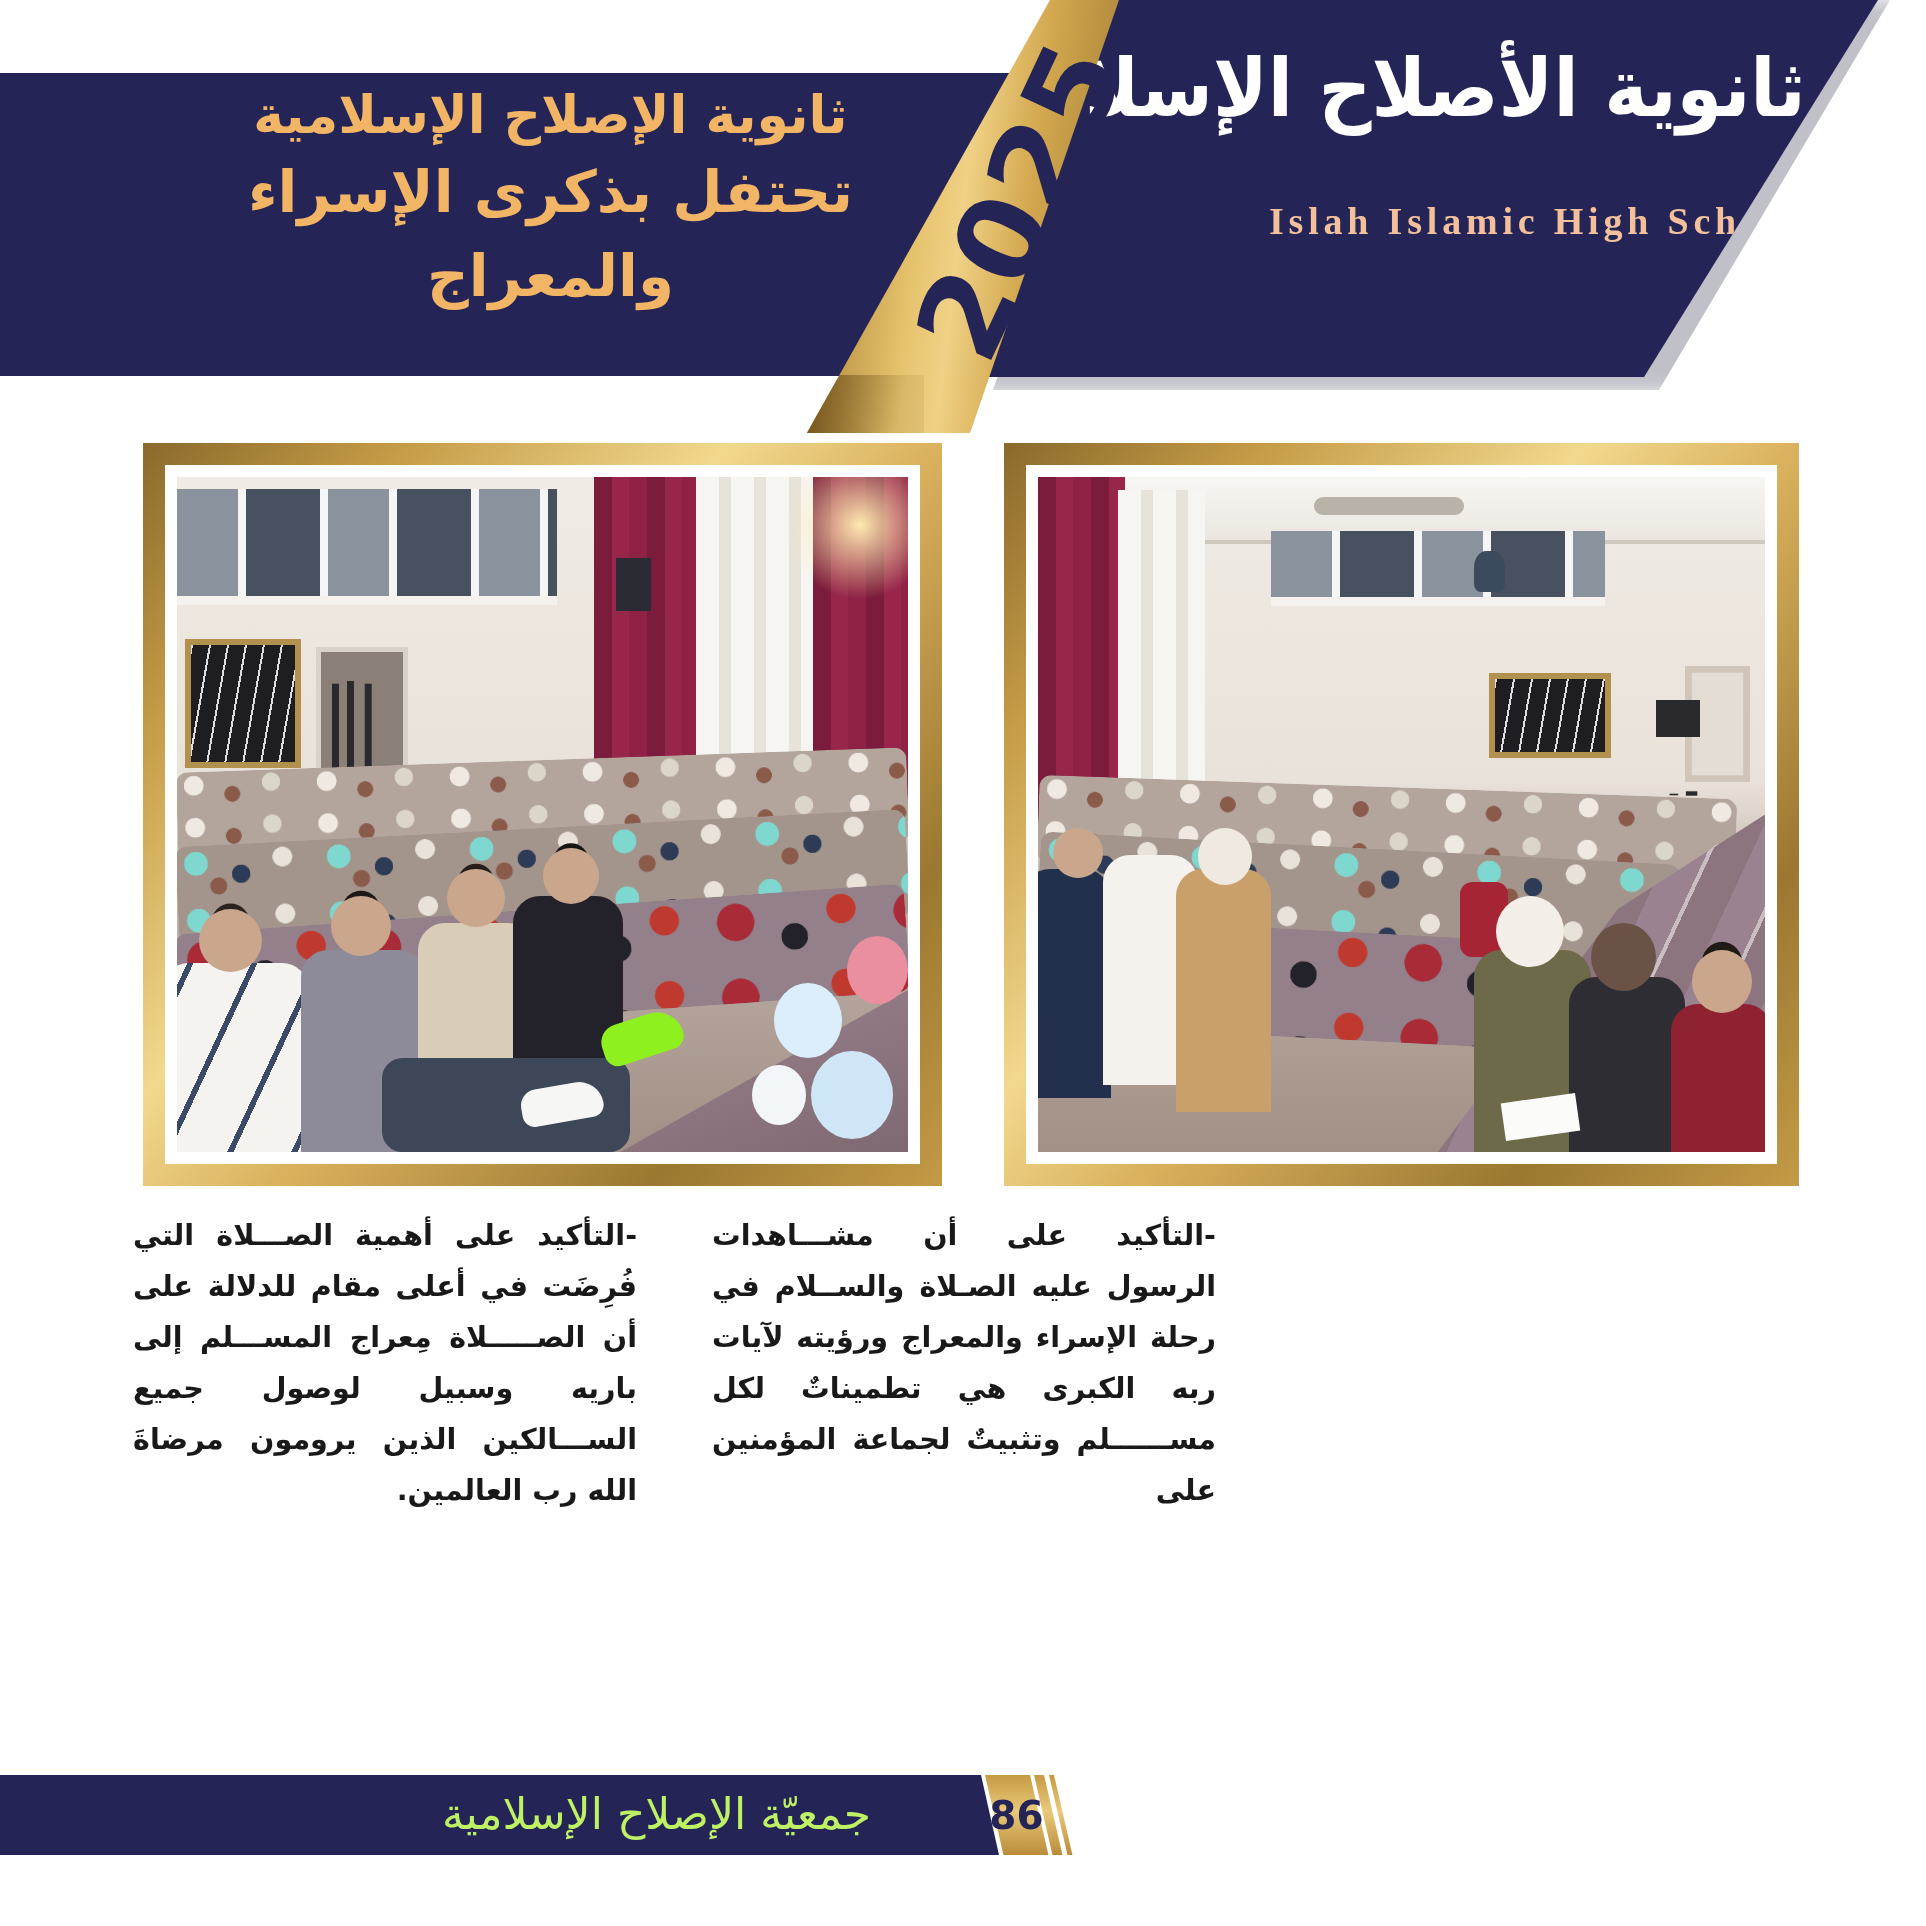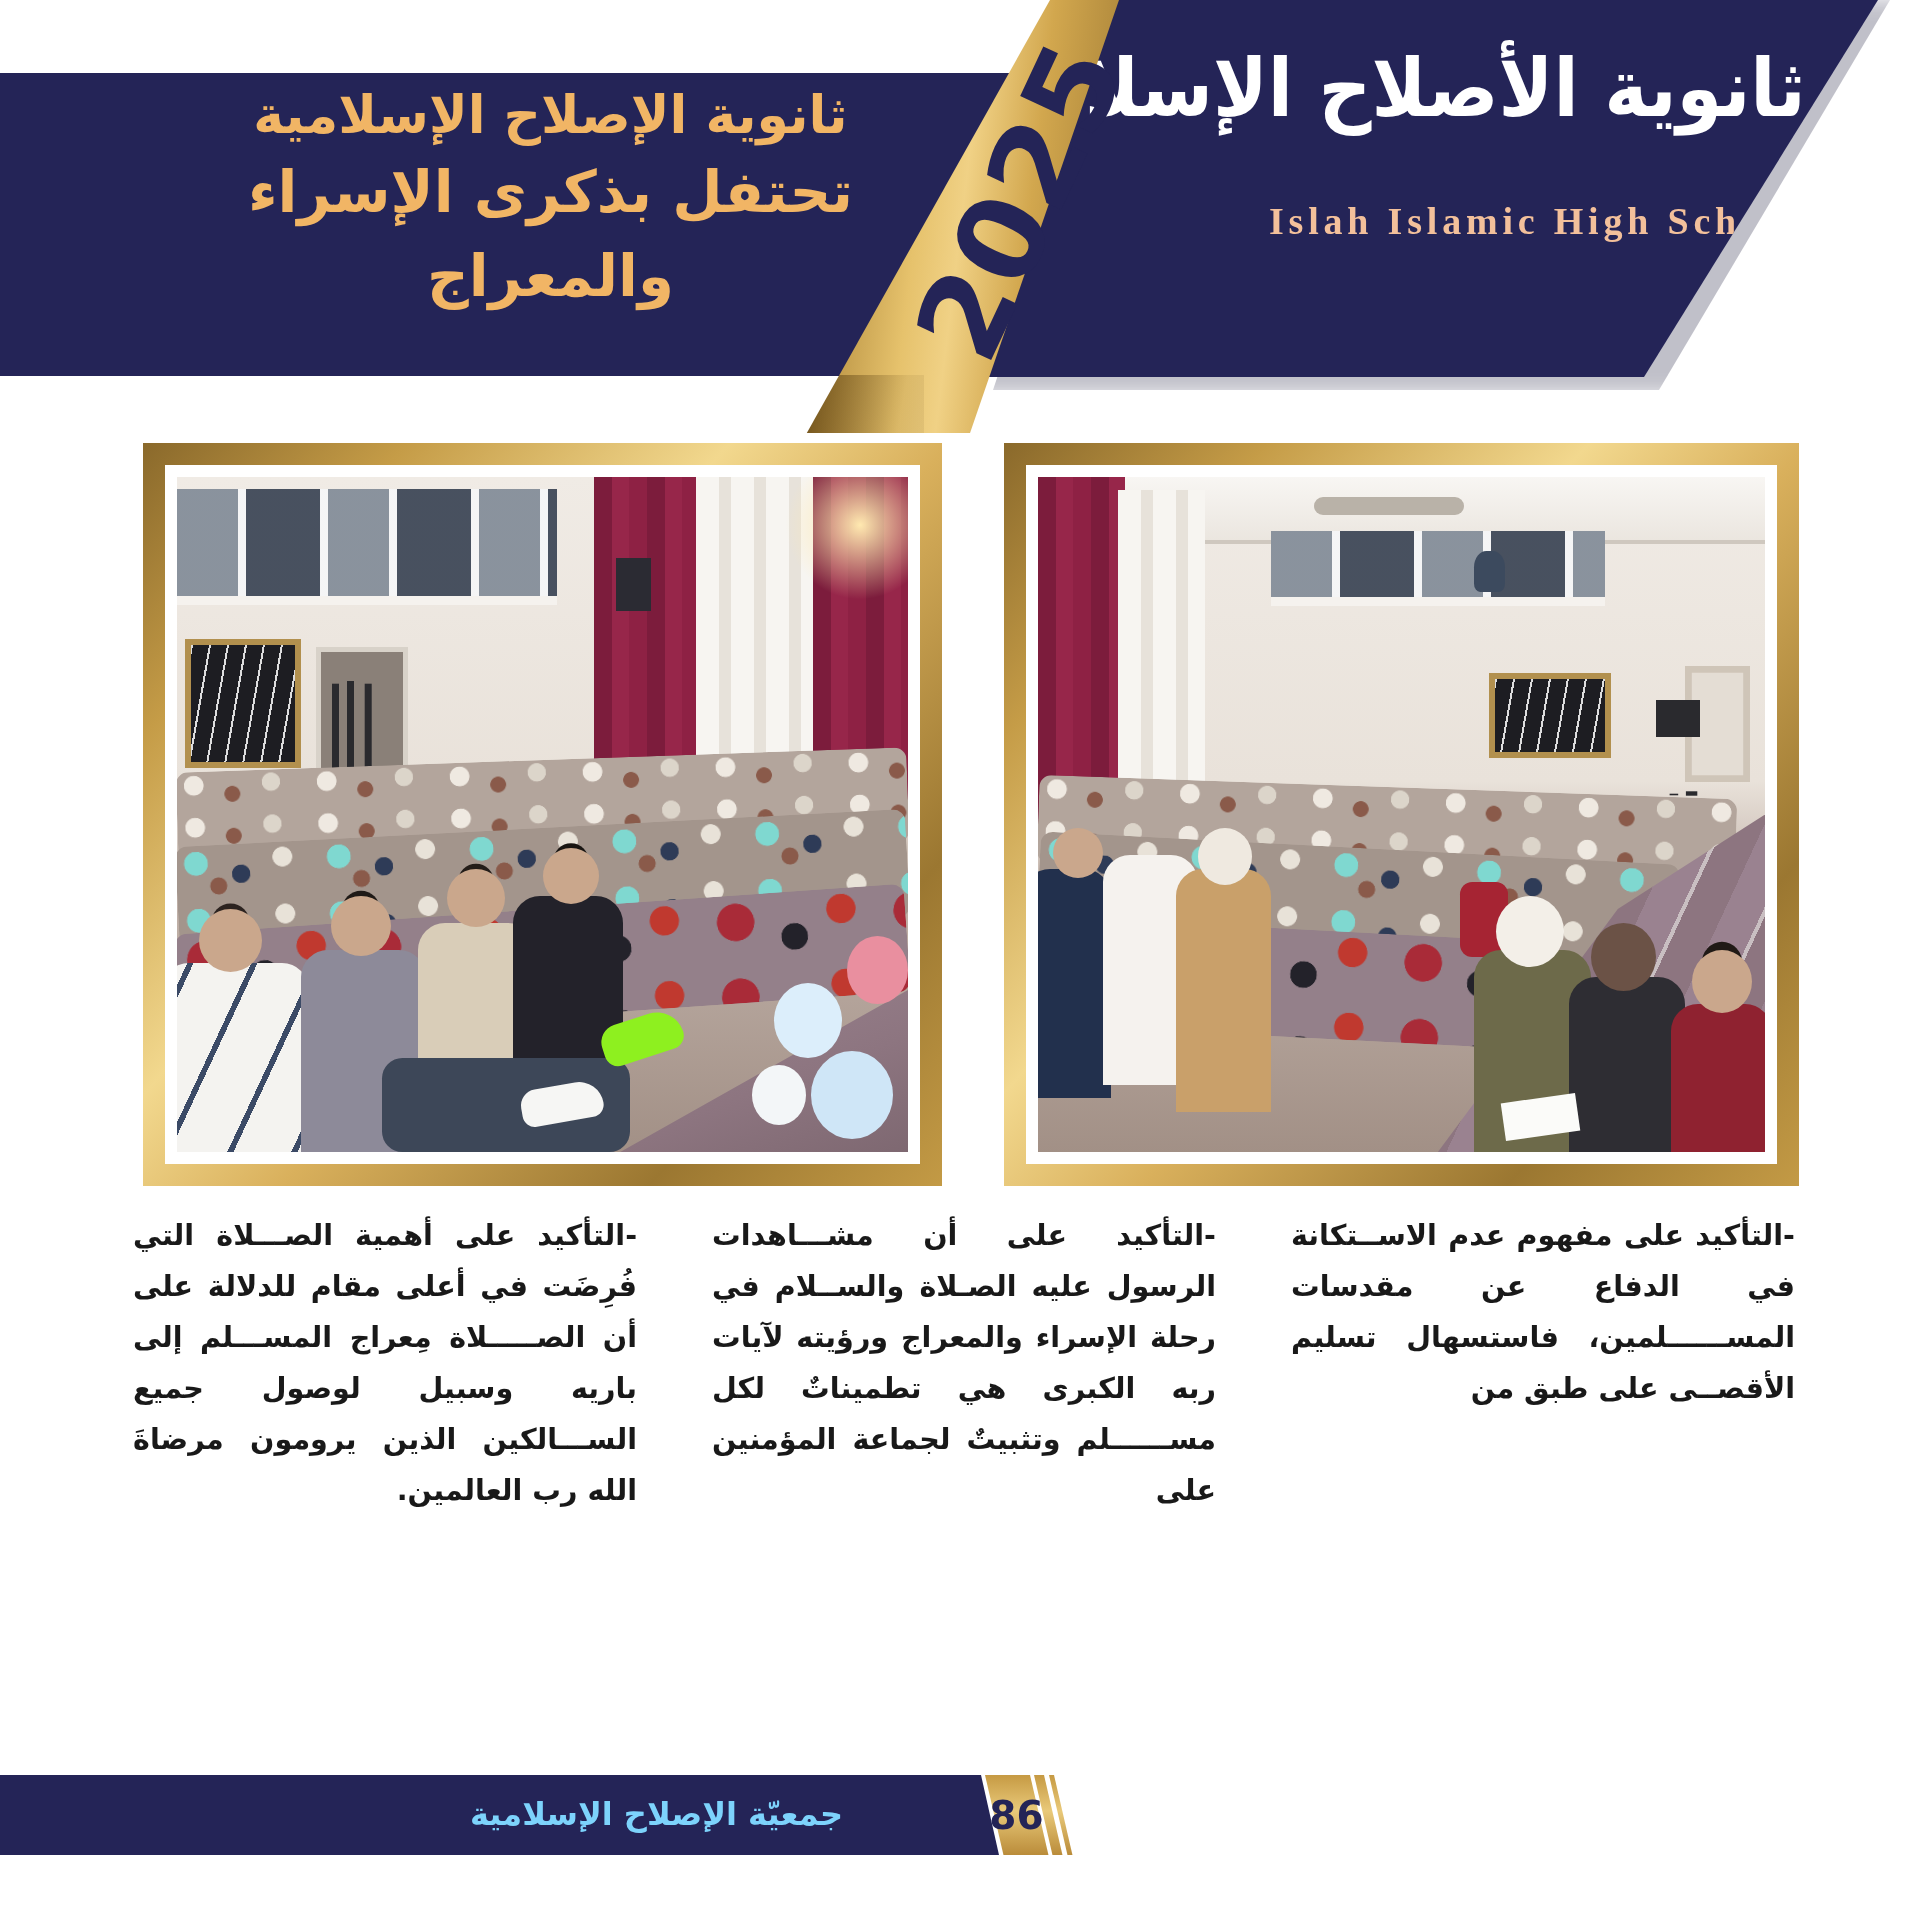--- a/index.html
+++ b/index.html
@@ -117,21 +117,21 @@
   .col-left p + p{ margin-top:82px; }
   
   .footer-band{
     position:absolute; left:0; top:1775px; width:1000px; height:80px;
     background:#242457;
     clip-path:polygon(0 0, 981px 0, 999px 80px, 0 80px);
   }
   .footer-callig{
     position:absolute; left:422px; top:50%; transform:translateY(-52%);
     width:469px; text-align:center; direction:rtl; white-space:nowrap;
-    color:#7dd3fc; font-size:32px; font-weight:bold;
+    color:#bef264; font-size:44px; font-weight:normal;
   }
   .page-badge{
     position:absolute; left:985px; top:1775px; width:45px; height:80px;
     transform:skewX(13deg); transform-origin:top left;
     background:linear-gradient(180deg,#c69a43 0%,#e9c979 45%,#ba8c3a 100%);
     display:flex; align-items:center; justify-content:center;
   }
   .page-badge span{ transform:skewX(-13deg); color:#242457; font-size:39px; font-weight:bold; }
   .gold-stripe{ position:absolute; top:1775px; height:80px;
     transform:skewX(13deg); transform-origin:top left;
@@ -227,21 +227,20 @@
         <div class="head" style="left:76%; top:66%; width:65px; height:68px; background:#6b5246;"></div>
         <div class="figure" style="left:87%; top:78%; width:14%; height:22%; background:#8f2230;"></div>
         <div class="head" style="left:90%; top:70%; width:60px; height:63px; background:#caa78c; box-shadow:0 -17.7px 0 -9.5px #201a16;"></div>
         <div style="left:64%; top:92%; width:75px; height:38px; background:#fbfbf9; transform:rotate(-8deg);"></div>
       </div>
     </div>
   </div>
 
   <div class="article" dir="rtl">
     <div class="col col-right">
-      <p>-التأكيد على مفهوم عدم الاســتكانة في الدفاع عن مقدسات المســــــلمين، فاستسهال تسليم الأقصــى على طبق من</p>
     </div>
     <div class="col col-middle">
       <p>-التأكيد على أن مشـــاهدات الرسول عليه الصـلاة والســلام في رحلة الإسراء والمعراج ورؤيته لآيات ربه الكبرى هي تطميناتٌ لكل مســــــلم وتثبيتٌ لجماعة المؤمنين على</p>
     </div>
     <div class="col col-left">
       <p>-التأكيد على أهمية الصـــلاة التي فُرِضَت في أعلى مقام للدلالة على أن الصـــــلاة مِعراج المســـلم إلى باريه وسبيل لوصول جميع الســـالكين الذين يرومون مرضاةَ الله رب العالمين.</p>
     </div>
   </div>
 
   <div class="footer-band">

